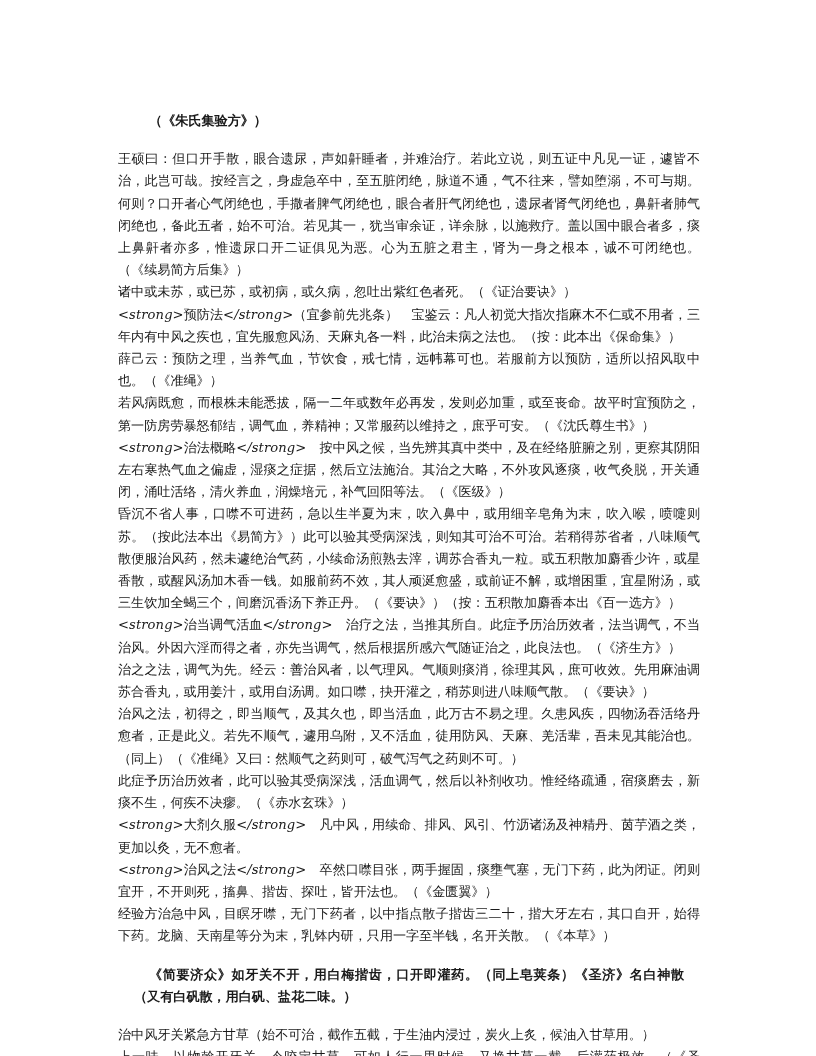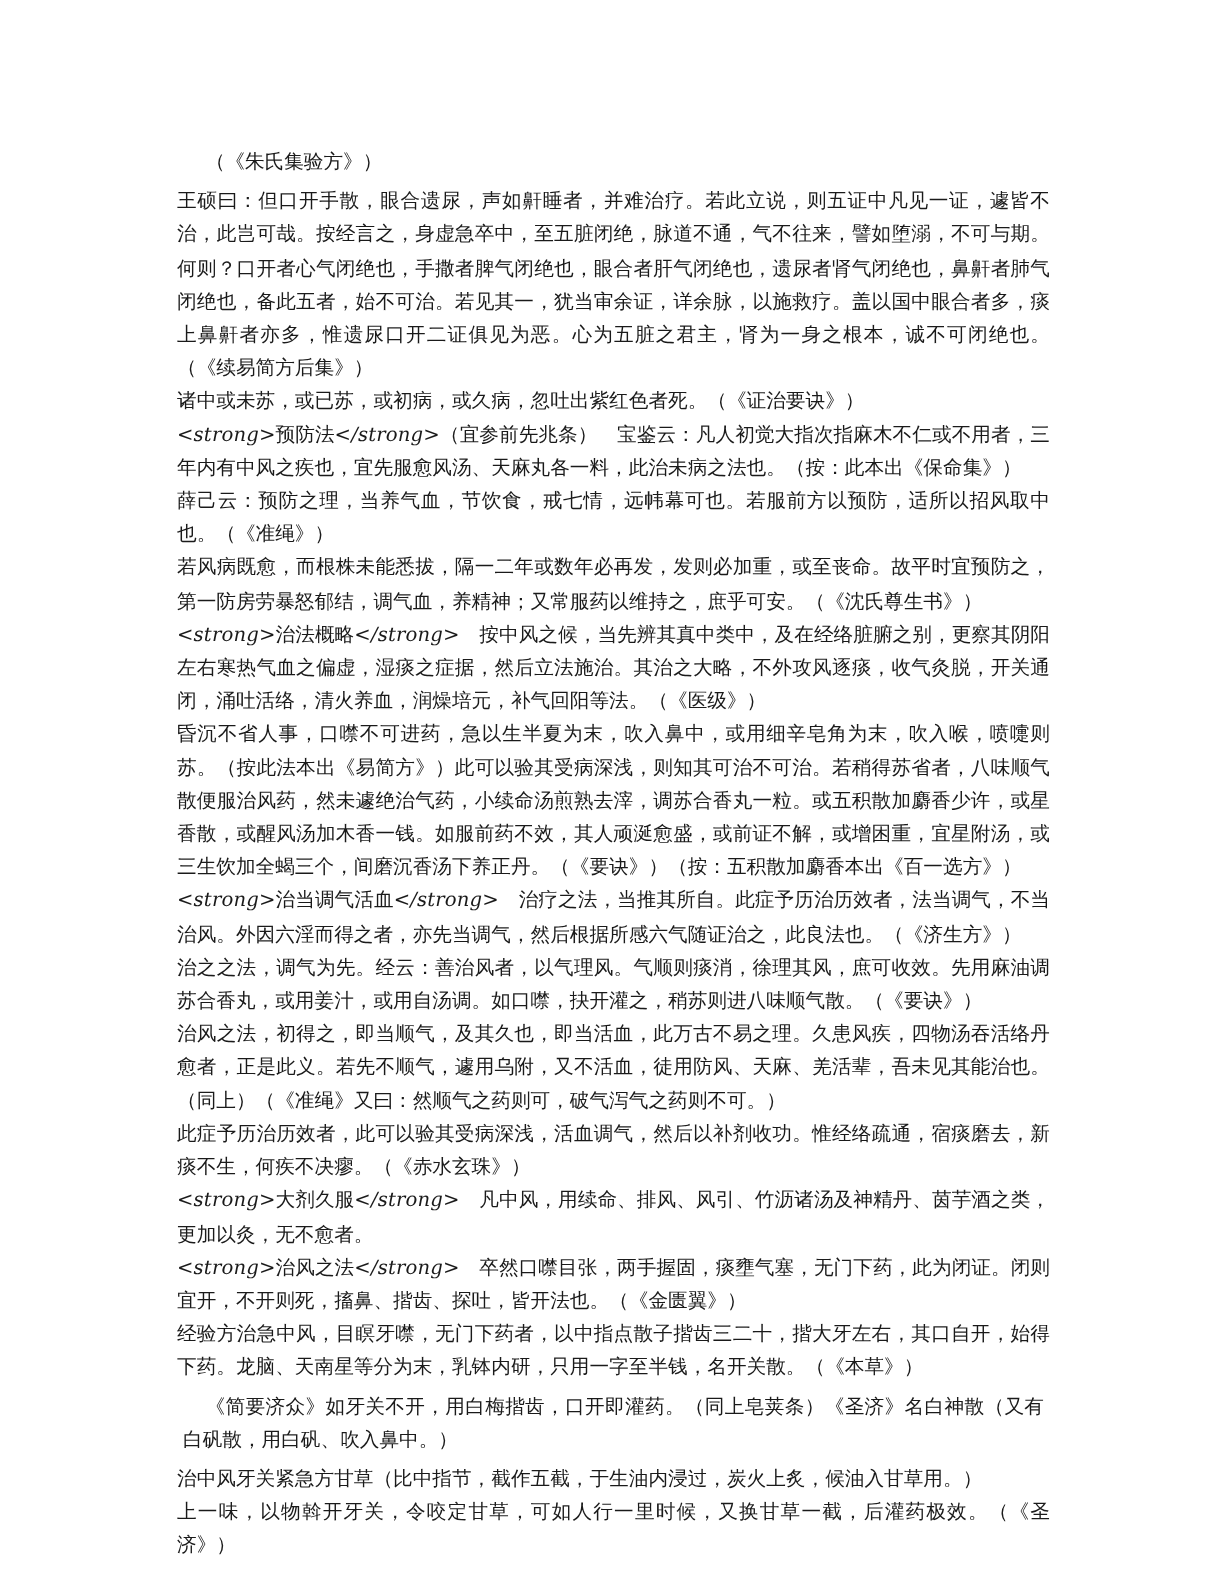--- a/index.html
+++ b/index.html
@@ -29,23 +29,24 @@
     text-justify: inter-ideograph;
     letter-spacing: 0px;
     word-break: break-all;
   }
   .para {
     margin: 0;
     padding: 0;
     text-indent: 0;
   }
   .para-indent {
-    margin: 4px;
+    margin: 16px;
     padding: 0;
     text-indent: 1.15em;
+    font-weight: bold;
   }
   
   .rawtag {
     font-family: "DejaVu Serif", "Liberation Serif", serif;
     letter-spacing: 0.1px;
     font-style: italic;
   }
 </style>
 </head>
 <body style="background: rgb(255, 255, 255); color: rgb(26, 26, 26);">
@@ -60,17 +61,17 @@
       <p class="para"><span>若风病既愈，而根株未能悉拔，隔一二年或数年必再发，发则必加重，或至丧命。故平时宜预防之，第一防房劳暴怒郁结，调气血，养精神；又常服药以维持之，庶乎可安。（《沈氏尊生书》）</span></p>
       <p class="para"><span class="rawtag">&lt;strong&gt;</span><span>治法概略</span><span class="rawtag">&lt;/strong&gt;</span><span>　按中风之候，当先辨其真中类中，及在经络脏腑之别，更察其阴阳左右寒热气血之偏虚，湿痰之症据，然后立法施治。其治之大略，不外攻风逐痰，收气灸脱，开关通闭，涌吐活络，清火养血，润燥培元，补气回阳等法。（《医级》）</span></p>
       <p class="para"><span>昏沉不省人事，口噤不可进药，急以生半夏为末，吹入鼻中，或用细辛皂角为末，吹入喉，喷嚏则苏。（按此法本出《易简方》）此可以验其受病深浅，则知其可治不可治。若稍得苏省者，八味顺气散便服治风药，然未遽绝治气药，小续命汤煎熟去滓，调苏合香丸一粒。或五积散加麝香少许，或星香散，或醒风汤加木香一钱。如服前药不效，其人顽涎愈盛，或前证不解，或增困重，宜星附汤，或三生饮加全蝎三个，间磨沉香汤下养正丹。（《要诀》）（按：五积散加麝香本出《百一选方》）</span></p>
       <p class="para"><span class="rawtag">&lt;strong&gt;</span><span>治当调气活血</span><span class="rawtag">&lt;/strong&gt;</span><span>　治疗之法，当推其所自。此症予历治历效者，法当调气，不当治风。外因六淫而得之者，亦先当调气，然后根据所感六气随证治之，此良法也。（《济生方》）</span></p>
       <p class="para"><span>治之之法，调气为先。经云：善治风者，以气理风。气顺则痰消，徐理其风，庶可收效。先用麻油调苏合香丸，或用姜汁，或用自汤调。如口噤，抉开灌之，稍苏则进八味顺气散。（《要诀》）</span></p>
       <p class="para"><span>治风之法，初得之，即当顺气，及其久也，即当活血，此万古不易之理。久患风疾，四物汤吞活络丹愈者，正是此义。若先不顺气，遽用乌附，又不活血，徒用防风、天麻、羌活辈，吾未见其能治也。（同上）（《准绳》又曰：然顺气之药则可，破气泻气之药则不可。）</span></p>
       <p class="para"><span>此症予历治历效者，此可以验其受病深浅，活血调气，然后以补剂收功。惟经络疏通，宿痰磨去，新痰不生，何疾不决瘳。（《赤水玄珠》）</span></p>
       <p class="para"><span class="rawtag">&lt;strong&gt;</span><span>大剂久服</span><span class="rawtag">&lt;/strong&gt;</span><span>　凡中风，用续命、排风、风引、竹沥诸汤及神精丹、茵芋酒之类，更加以灸，无不愈者。</span></p>
       <p class="para"><span class="rawtag">&lt;strong&gt;</span><span>治风之法</span><span class="rawtag">&lt;/strong&gt;</span><span>　卒然口噤目张，两手握固，痰壅气塞，无门下药，此为闭证。闭则宜开，不开则死，搐鼻、揩齿、探吐，皆开法也。（《金匮翼》）</span></p>
       <p class="para"><span>经验方治急中风，目瞑牙噤，无门下药者，以中指点散子揩齿三二十，揩大牙左右，其口自开，始得下药。龙脑、天南星等分为末，乳钵内研，只用一字至半钱，名开关散。（《本草》）</span></p>
-      <p class="para-indent"><span>《简要济众》如牙关不开，用白梅揩齿，口开即灌药。（同上皂荚条）《圣济》名白神散（又有白矾散，用白矾、吹入鼻中。）</span></p>
-      <p class="para"><span>治中风牙关紧急方甘草（比中指节，截作五截，于生油内浸过，炭火上炙，候油入甘草用。）</span></p>
+      <p class="para-indent"><span>《简要济众》如牙关不开，用白梅揩齿，口开即灌药。（同上皂荚条）《圣济》名白神散（又有白矾散，用白矾、盐花二味。）</span></p>
+      <p class="para"><span>治中风牙关紧急方甘草（始不可治，截作五截，于生油内浸过，炭火上炙，候油入甘草用。）</span></p>
       <p class="para"><span>上一味，以物斡开牙关，令咬定甘草，可如人行一里时候，又换甘草一截，后灌药极效。（《圣济》）</span></p>
     </div>
 </div>
 
 </body></html>

